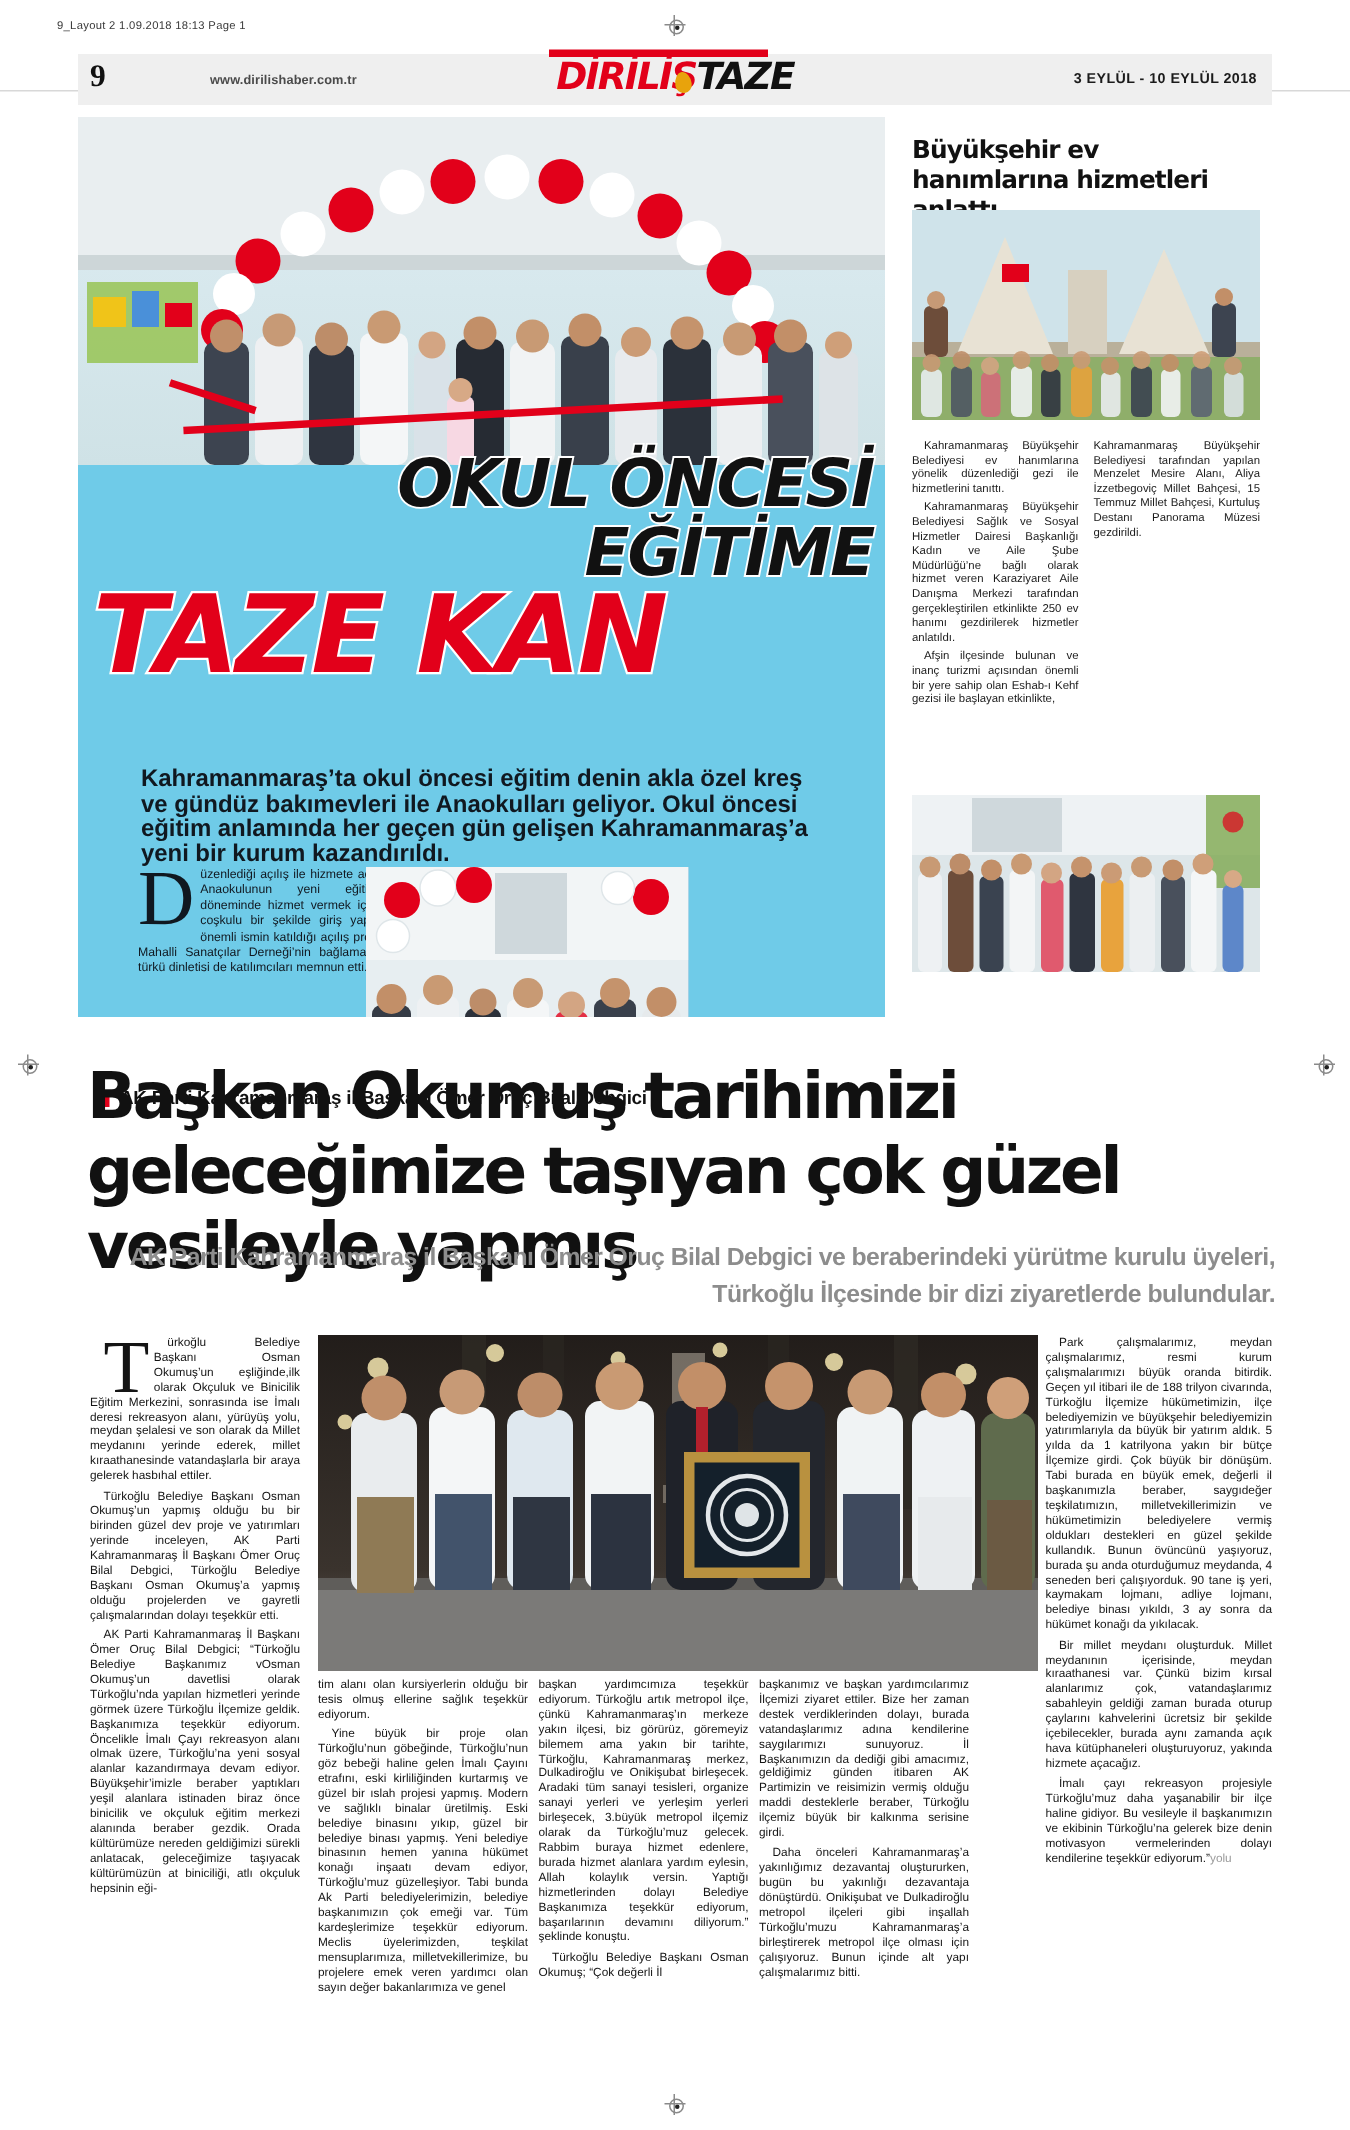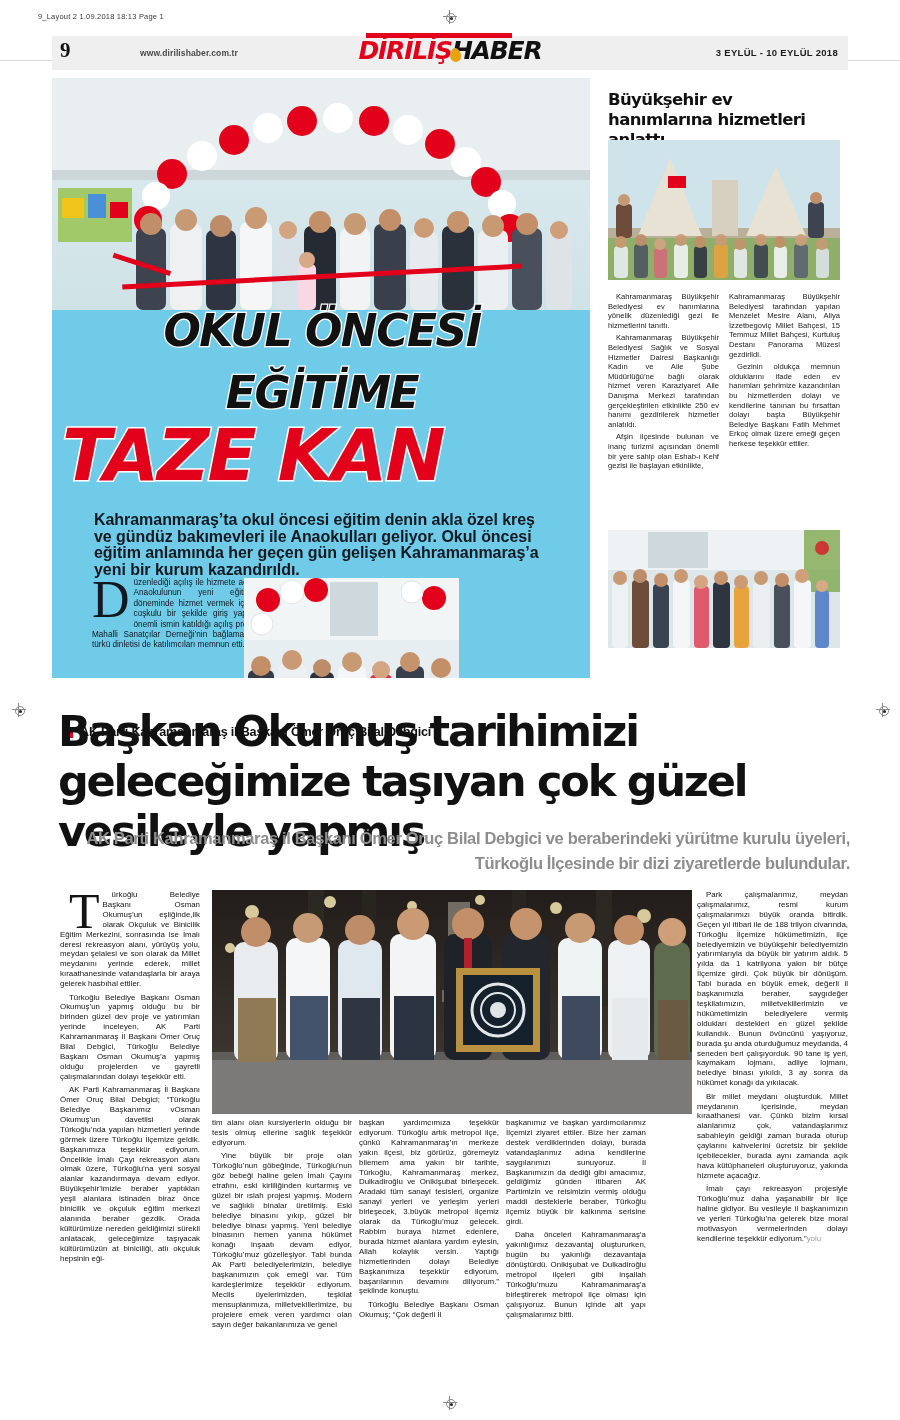--- a/index.html
+++ b/index.html
@@ -29,21 +29,21 @@
   .logo .redbar{position:absolute;left:22px;top:1px;width:146px;height:5px;background:#e2001a;}
   .logo .txt{position:absolute;left:0;top:2px;width:212px;text-align:center;font-family:"DejaVu Sans",sans-serif;font-weight:bold;font-size:25px;letter-spacing:-1.2px;line-height:34px;font-style:italic;}
   .logo .d1{color:#e2001a;}
   .logo .d2{color:#111;}
   .logo .drop{position:absolute;left:106px;top:16px;width:11px;height:14px;background:#e8a30c;border-radius:50% 50% 50% 50%/60% 60% 40% 40%;transform:rotate(-8deg);}
 
   
   .hero{position:absolute;left:52px;top:78px;width:538px;height:600px;background:#6fcbe8;overflow:hidden;}
   .hero-photo{position:absolute;left:0;top:0;width:538px;height:232px;overflow:hidden;background:#a9d4de;}
   .hero-ttl{position:absolute;left:10px;top:222px;width:520px;}
-  .ttl-line1{font-family:"DejaVu Sans",sans-serif;font-weight:bold;font-style:italic;font-size:44px;line-height:62px;letter-spacing:-1.5px;color:#111;-webkit-text-stroke:2.5px #fff;paint-order:stroke fill;text-align:center;}
+  .ttl-line1{font-family:"DejaVu Sans",sans-serif;font-weight:bold;font-style:italic;font-size:44px;line-height:46px;letter-spacing:-1.5px;color:#111;-webkit-text-stroke:2.5px #fff;paint-order:stroke fill;text-align:right;}
   .ttl-line2{font-family:"DejaVu Sans",sans-serif;font-weight:bold;font-style:italic;font-size:72px;line-height:70px;letter-spacing:-2px;color:#e2001a;-webkit-text-stroke:3px #fff;paint-order:stroke fill;margin-top:-4px;}
   .hero-sub{position:absolute;left:42px;top:434px;width:460px;font-size:16px;line-height:16.5px;font-weight:bold;color:#101820;letter-spacing:-.05px;}
   .hero-body{position:absolute;left:40px;top:500px;width:190px;}
   .hero-body2{position:absolute;left:245px;top:500px;width:100px;}
   .hero-col{font-size:8.2px;line-height:10.4px;color:#101820;text-align:justify;}
   .hero-col p{margin:0 0 4px 0;}
   .dropcap{float:left;font-family:"Liberation Serif",serif;font-weight:normal;font-size:52px;line-height:40px;padding:2px 4px 0 0;color:#101820;}
   .hero-inset{position:absolute;left:192px;top:500px;width:215px;height:170px;overflow:hidden;background:#bcd;}
 
   
@@ -103,21 +103,21 @@
         <i></i>
       </span>
     </div>
 
   <div class="masthead">
     <div class="pageno">9</div>
     <div class="website">www.dirilishaber.com.tr</div>
     <div class="logo">
       <div class="redbar"></div>
       <div class="txt">
-        <span class="d1">DİRİLİŞ</span><span class="d2">HABER</span>
+        <span class="d1">DİRİLİŞ</span><span class="d2">TAZE</span>
       </div>
       <div class="drop"></div>
     </div>
     <div class="dateline">3 EYLÜL - 10 EYLÜL 2018</div>
   </div>
 
   <div class="hero">
 
     <div class="hero-photo">
       <svg width="538" height="232" viewBox="0 0 538 232" preserveAspectRatio="none">
@@ -286,21 +286,20 @@
     </div>
 
     <div class="side-cols">
       <div class="side-col">
         <p>Kahramanmaraş Büyükşehir Belediyesi ev hanımlarına yönelik düzenlediği gezi ile hizmetlerini tanıttı.</p>
         <p>Kahramanmaraş Büyükşehir Belediyesi Sağlık ve Sosyal Hizmetler Dairesi Başkanlığı Kadın ve Aile Şube Müdürlüğü’ne bağlı olarak hizmet veren Karaziyaret Aile Danışma Merkezi tarafından gerçekleştirilen etkinlikte 250 ev hanımı gezdirilerek hizmetler anlatıldı.</p>
         <p>Afşin ilçesinde bulunan ve inanç turizmi açısından önemli bir yere sahip olan Eshab-ı Kehf gezisi ile başlayan etkinlikte,</p>
       </div>
       <div class="side-col">
         <p style="text-indent:0">Kahramanmaraş Büyükşehir Belediyesi tarafından yapılan Menzelet Mesire Alanı, Aliya İzzetbegoviç Millet Bahçesi, 15 Temmuz Millet Bahçesi, Kurtuluş Destanı Panorama Müzesi gezdirildi.</p>
-        <p>Gezinin oldukça memnun olduklarını ifade eden ev hanımları şehrimize kazandırılan bu hizmetlerden dolayı ve kendilerine tanınan bu fırsattan dolayı başta Büyükşehir Belediye Başkanı Fatih Mehmet Erkoç olmak üzere emeği geçen herkese teşekkür ettiler.</p>
       </div>
     </div>
 
     <div class="side-photo2">
       <svg width="232" height="118" viewBox="0 0 232 118" preserveAspectRatio="none">
         <rect width="232" height="118" fill="#dde6e9"></rect>
         <rect x="0" y="0" width="232" height="40" fill="#eef2f4"></rect>
         <rect x="40" y="2" width="60" height="36" fill="#cfd8dc"></rect>
         <rect x="196" y="0" width="36" height="62" fill="#7ea84f" opacity=".8"></rect>
         <circle cx="214" cy="18" r="7" fill="#e2001a" opacity=".7"></circle>
@@ -428,17 +427,17 @@
     </div>
 
     <div class="bcol c4">
       <p class="noind">başkanımız ve başkan yardımcılarımız İlçemizi ziyaret ettiler. Bize her zaman destek verdiklerinden dolayı, burada vatandaşlarımız adına kendilerine saygılarımızı sunuyoruz. İl Başkanımızın da dediği gibi amacımız, geldiğimiz günden itibaren AK Partimizin ve reisimizin vermiş olduğu maddi desteklerle beraber, Türkoğlu ilçemiz büyük bir kalkınma serisine girdi.</p>
       <p>Daha önceleri Kahramanmaraş’a yakınlığımız dezavantaj oluştururken, bugün bu yakınlığı dezavantaja dönüştürdü. Onikişubat ve Dulkadiroğlu metropol ilçeleri gibi inşallah Türkoğlu’muzu Kahramanmaraş’a birleştirerek metropol  ilçe olması için çalışıyoruz. Bunun içinde alt yapı çalışmalarımız bitti.</p>
     </div>
 
     <div class="bcol c5">
       <p>Park çalışmalarımız, meydan çalışmalarımız, resmi kurum çalışmalarımızı büyük oranda bitirdik. Geçen yıl itibari ile de 188 trilyon civarında, Türkoğlu İlçemize hükümetimizin, ilçe belediyemizin ve büyükşehir belediyemizin yatırımlarıyla da büyük bir yatırım aldık. 5 yılda da 1 katrilyona yakın bir bütçe İlçemize girdi. Çok büyük bir dönüşüm. Tabi burada en büyük emek, değerli il başkanımızla beraber, saygıdeğer teşkilatımızın, milletvekillerimizin ve hükümetimizin belediyelere vermiş oldukları destekleri en güzel şekilde kullandık. Bunun övüncünü yaşıyoruz, burada şu anda oturduğumuz meydanda, 4 seneden beri çalışıyorduk. 90 tane iş yeri,  kaymakam lojmanı, adliye lojmanı, belediye binası yıkıldı, 3 ay sonra da hükümet konağı da yıkılacak.</p>
       <p>Bir millet meydanı oluşturduk. Millet meydanının içerisinde, meydan kıraathanesi var. Çünkü bizim kırsal alanlarımız çok, vatandaşlarımız sabahleyin geldiği zaman burada oturup çaylarını kahvelerini ücretsiz bir şekilde içebilecekler, burada aynı zamanda açık hava kütüphaneleri oluşturuyoruz, yakında hizmete açacağız.</p>
-      <p><span>İmalı çayı rekreasyon projesiyle Türkoğlu’muz daha yaşanabilir bir ilçe haline gidiyor. Bu vesileyle il başkanımızın ve yerleri Türkoğlu’na gelerek bize moral motivasyon vermelerinden dolayı kendilerine teşekkür ediyorum.”</span><span style="color:#9a9a9a">yolu</span></p>
+      <p><span>İmalı çayı rekreasyon projesiyle Türkoğlu’muz daha yaşanabilir bir ilçe haline gidiyor. Bu vesileyle il başkanımızın ve ekibinin Türkoğlu’na gelerek bize denin motivasyon vermelerinden dolayı kendilerine teşekkür ediyorum.”</span><span style="color:#9a9a9a">yolu</span></p>
     </div>
   </div>
 
 </div>
 
 </body></html>

